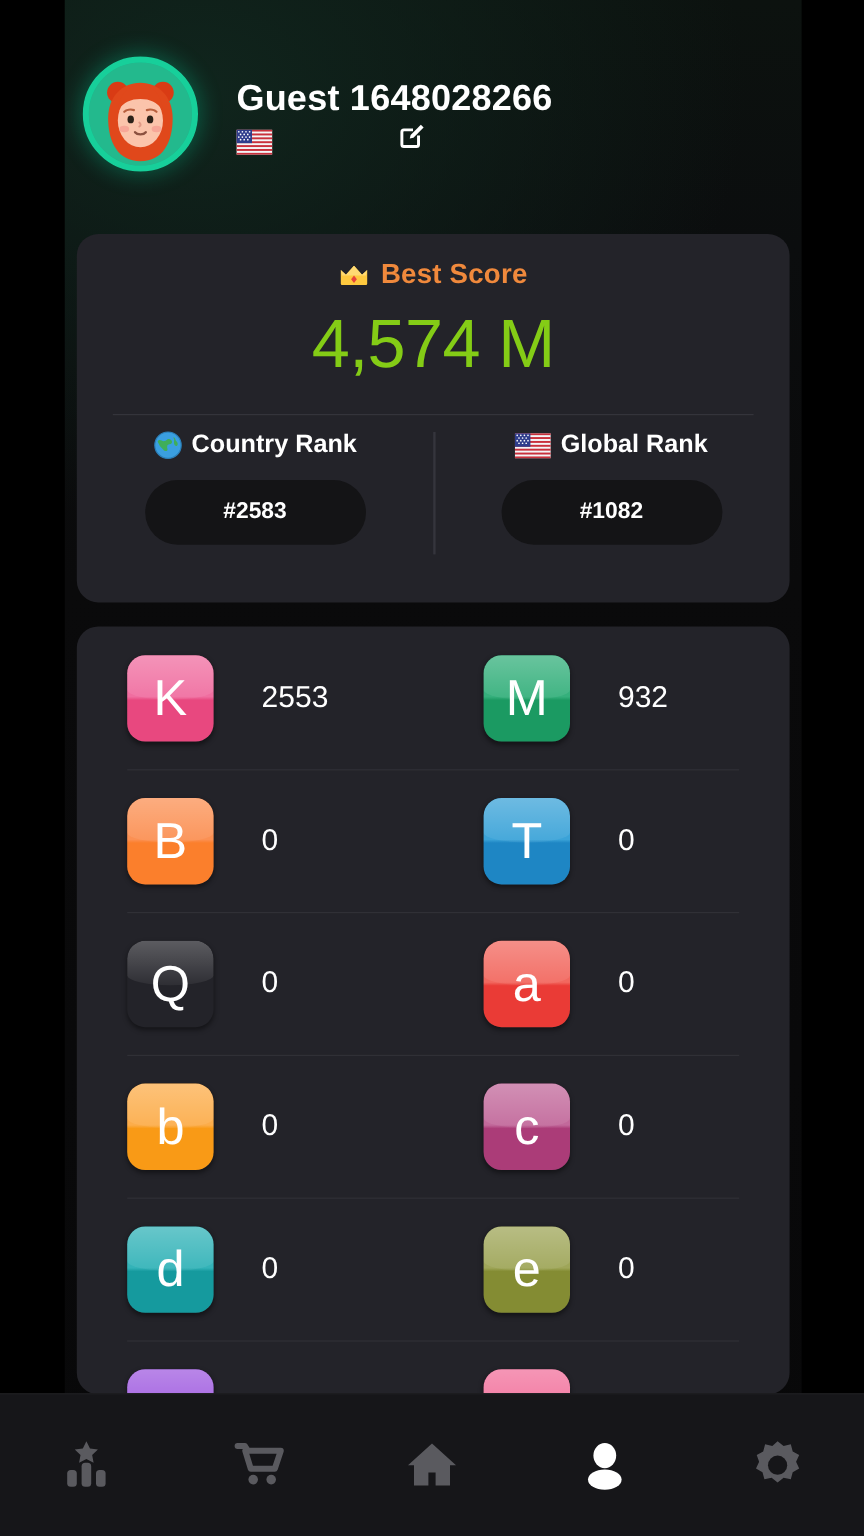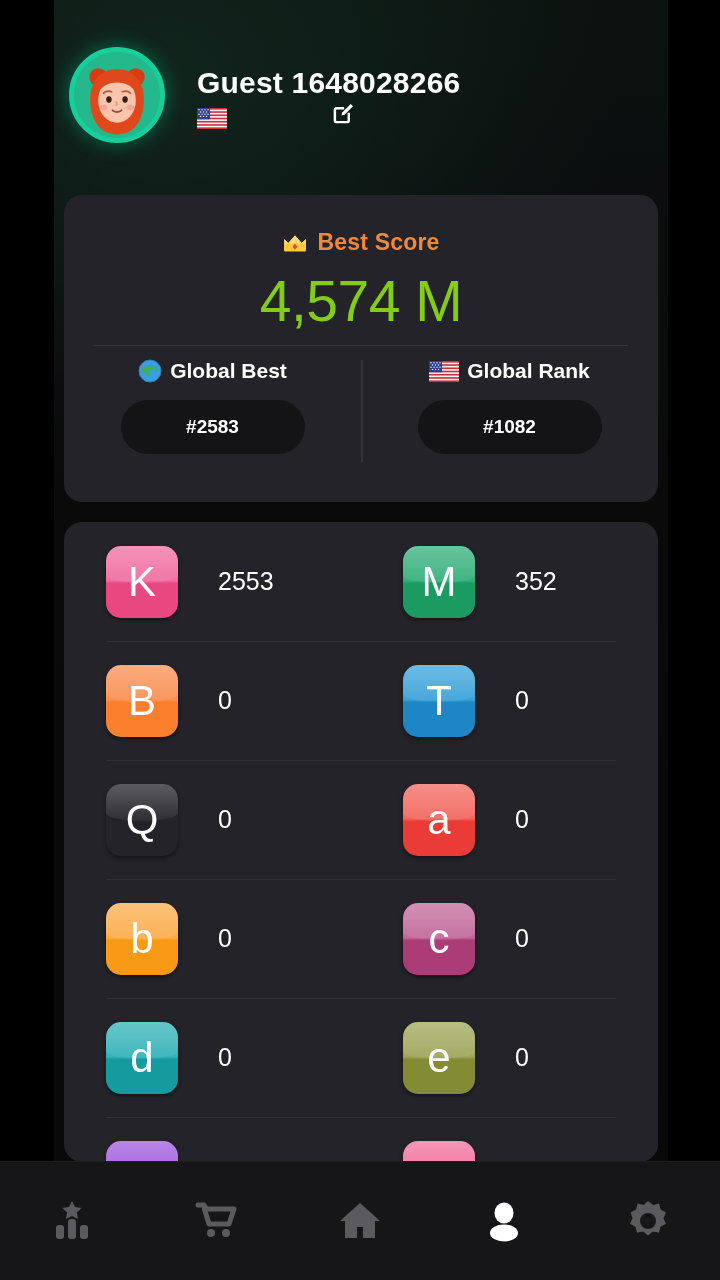--- a/index.html
+++ b/index.html
@@ -38,21 +38,21 @@
   .username { font-size:30px; font-weight:700; color:#fff; letter-spacing:.2px; white-space:nowrap; }
   .edit-btn { margin-left:29px; width:28px; height:28px; display:block; }
   .flag-row { position:absolute; left:143px; top:66px; }
   .flag-sm { display:block; }
 
   
   .card { position:absolute; left:10px; width:594px; background:#232329; border-radius:18px; }
 
   
   #score-card { top:195px; height:307px; }
-  .best-row { display:flex; align-items:center; justify-content:center; gap:9px; padding-top:34px; }
+  .best-row { display:flex; align-items:center; justify-content:center; gap:9px; padding-top:20px; }
   .crown { display:block; }
   .best-label { font-size:23px; font-weight:700; color:#f0893c; letter-spacing:.2px; }
   .best-value { text-align:center; font-size:57px; font-weight:400; color:#84cc16; margin-top:12px; letter-spacing:-.5px; }
   .hdiv { position:absolute; left:30px; top:150px; width:534px; height:1px; background:#34343b; }
   .ranks { position:absolute; left:0; top:164px; width:100%; display:flex; }
   .rank-col { flex:1; display:flex; flex-direction:column; align-items:center; }
   .rank-head { display:flex; align-items:center; gap:8px; }
   .rank-head-text { font-size:21px; font-weight:700; color:#fff; }
   .rank-pill {
     margin-top:17px; width:184px; height:54px; border-radius:27px; background:#141416;
@@ -180,21 +180,21 @@
 
       <div class="ranks">
         <div class="rank-col">
           <div class="rank-head">
             <svg width="24" height="24" viewBox="0 0 24 24">
               <circle cx="12" cy="12" r="11" fill="#3a9fe0"></circle>
               <path d="M4 8c2-1 3 1 5 .6s2-2.2 4-1.8 3 2.4 2 3.6-3 .4-3.6 2 .8 3 0 4-2.6.4-3.4-.8S5 13 4.6 11.4 2.6 8.6 4 8z" fill="#3fae5a"></path>
               <path d="M17 5.4c1.4.8 1 2.6 2 3.4s1.6 2.6.6 3.6-2.4-.6-2.6-2 .4-2.8 0-3.6-.8-1-0-1.4z" fill="#3fae5a"></path>
               <circle cx="12" cy="12" r="11" fill="none" stroke="#2b7fb8" stroke-width="1"></circle>
             </svg>
-            <div class="rank-head-text">Global Best</div>
+            <div class="rank-head-text">Country Rank</div>
           </div>
           <div class="rank-pill">
             <span>#2583</span>
           </div>
         </div>
 
         <div class="rank-col">
           <div class="rank-head">
             <svg width="30" height="21" viewBox="0 0 30 21">
               <rect width="30" height="21" fill="#f4f5f7"></rect>
@@ -239,21 +239,21 @@
           <div class="lcell left">
             <div class="tile" style="background: linear-gradient(rgb(240, 110, 160) 0%, rgb(240, 110, 160) 48%, rgb(232, 72, 127) 52%, rgb(232, 72, 127) 100%);">
               <span>K</span>
             </div>
             <div class="lval">2553</div>
           </div>
           <div class="lcell right">
             <div class="tile" style="background: linear-gradient(rgb(53, 176, 124) 0%, rgb(53, 176, 124) 48%, rgb(27, 154, 98) 52%, rgb(27, 154, 98) 100%);">
               <span>M</span>
             </div>
-            <div class="lval">352</div>
+            <div class="lval">932</div>
           </div>
         </div>
         <div class="lrow">
           <div class="lcell left">
             <div class="tile" style="background: linear-gradient(rgb(251, 144, 83) 0%, rgb(251, 144, 83) 48%, rgb(251, 127, 44) 52%, rgb(251, 127, 44) 100%);">
               <span>B</span>
             </div>
             <div class="lval">0</div>
           </div>
           <div class="lcell right">

